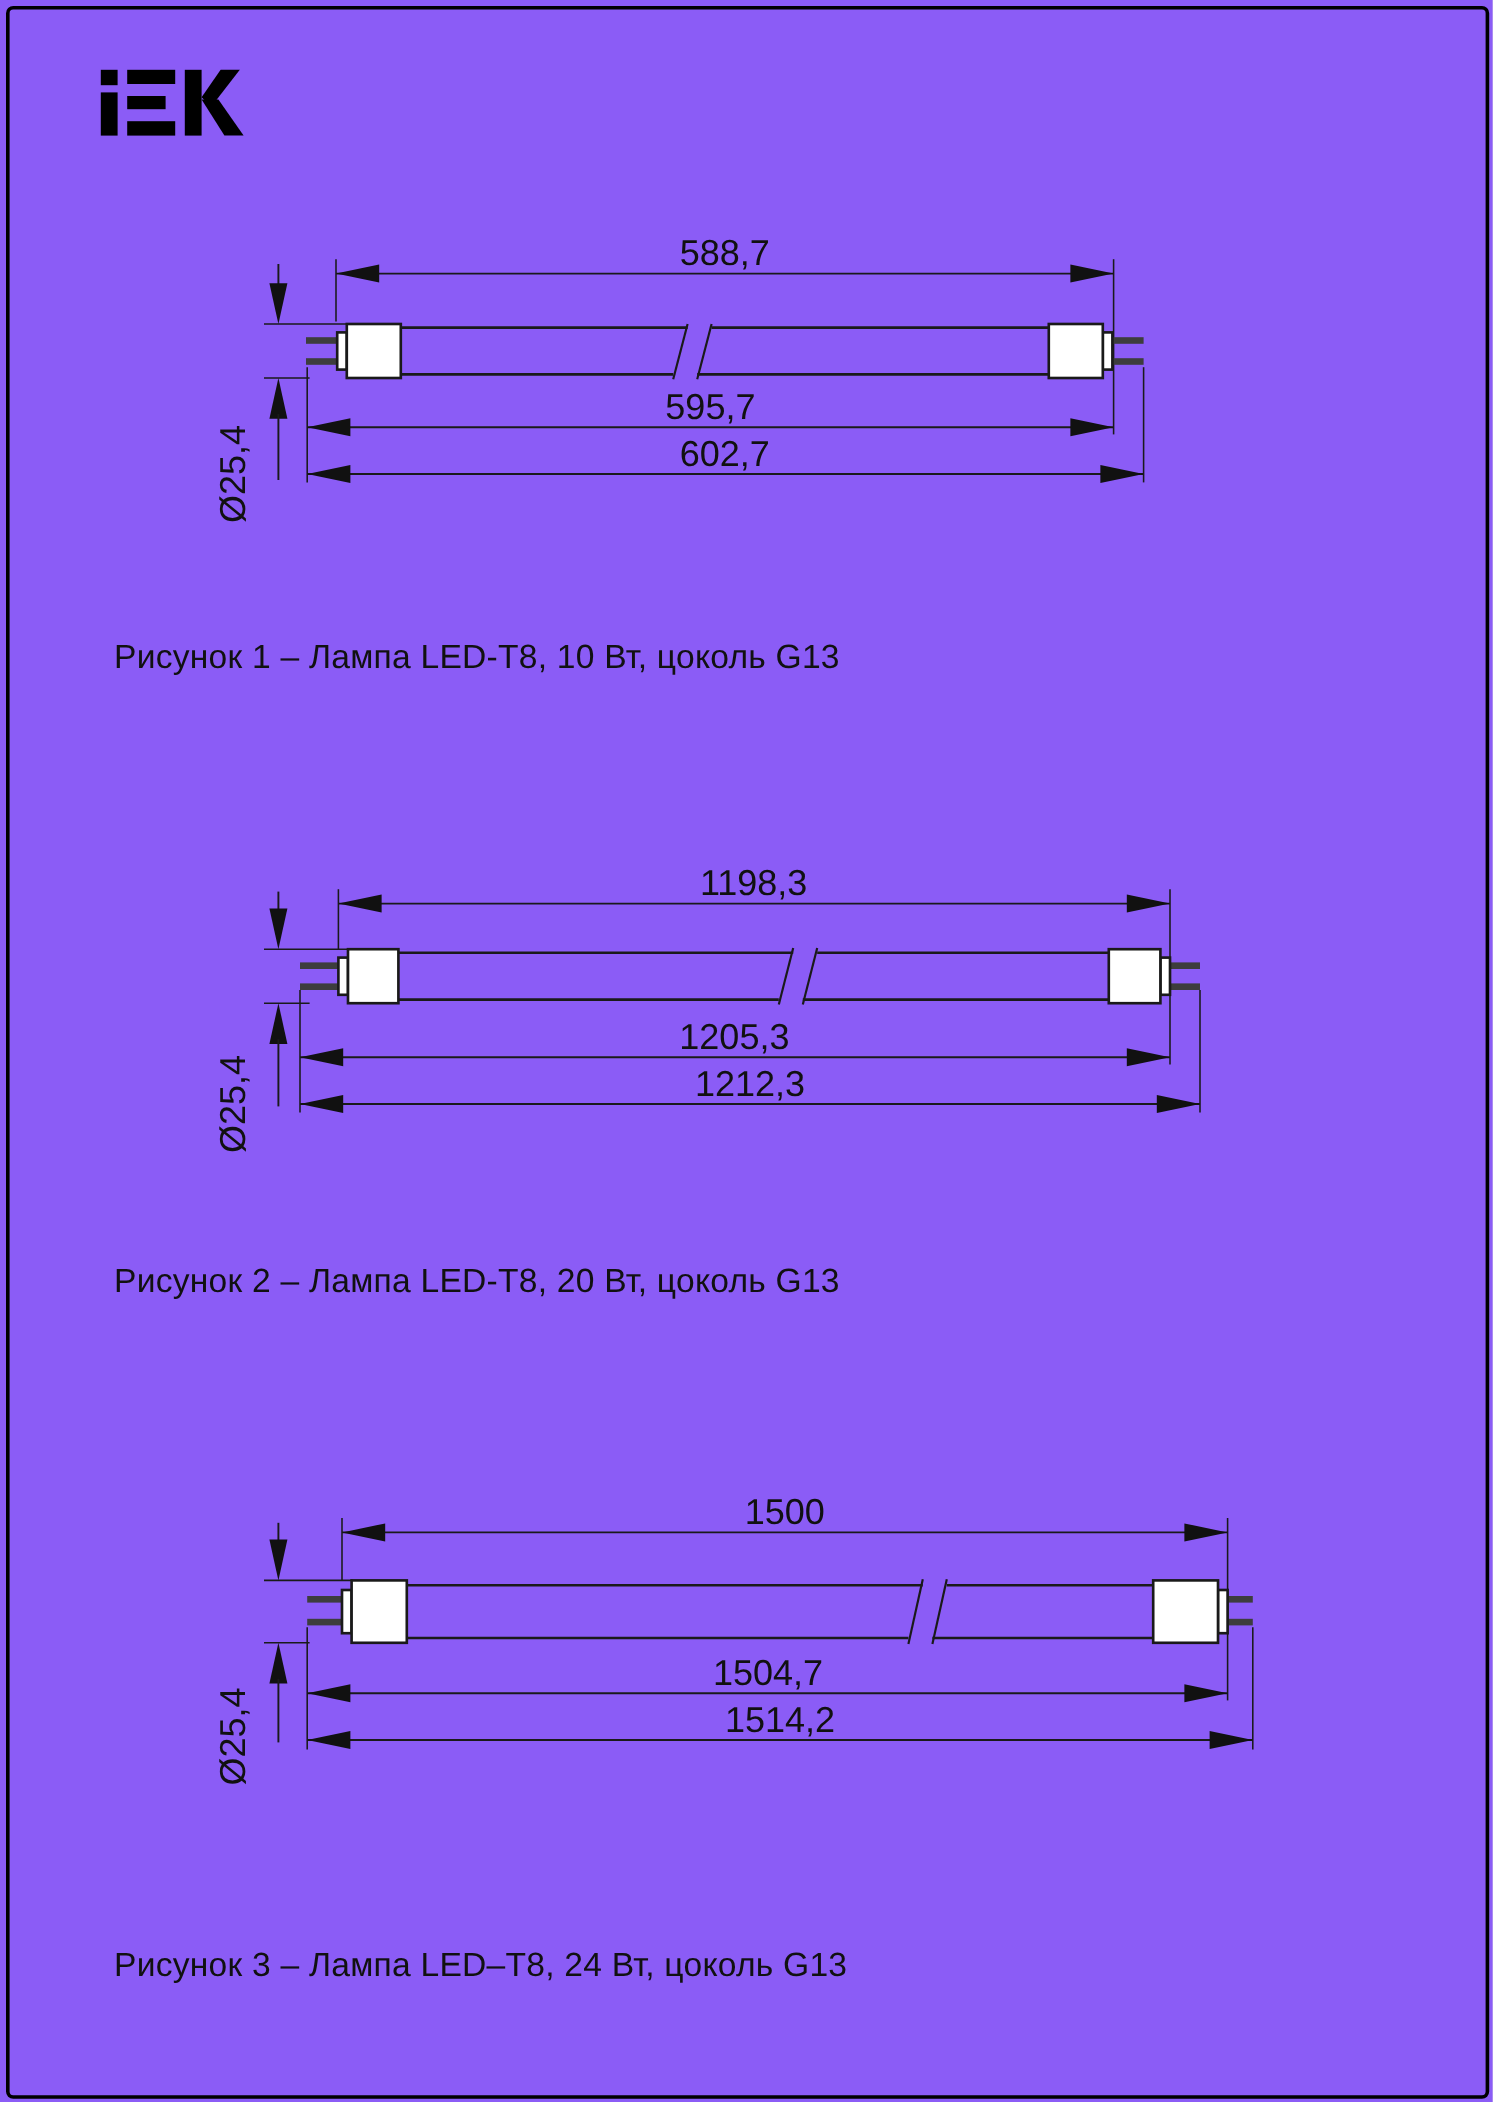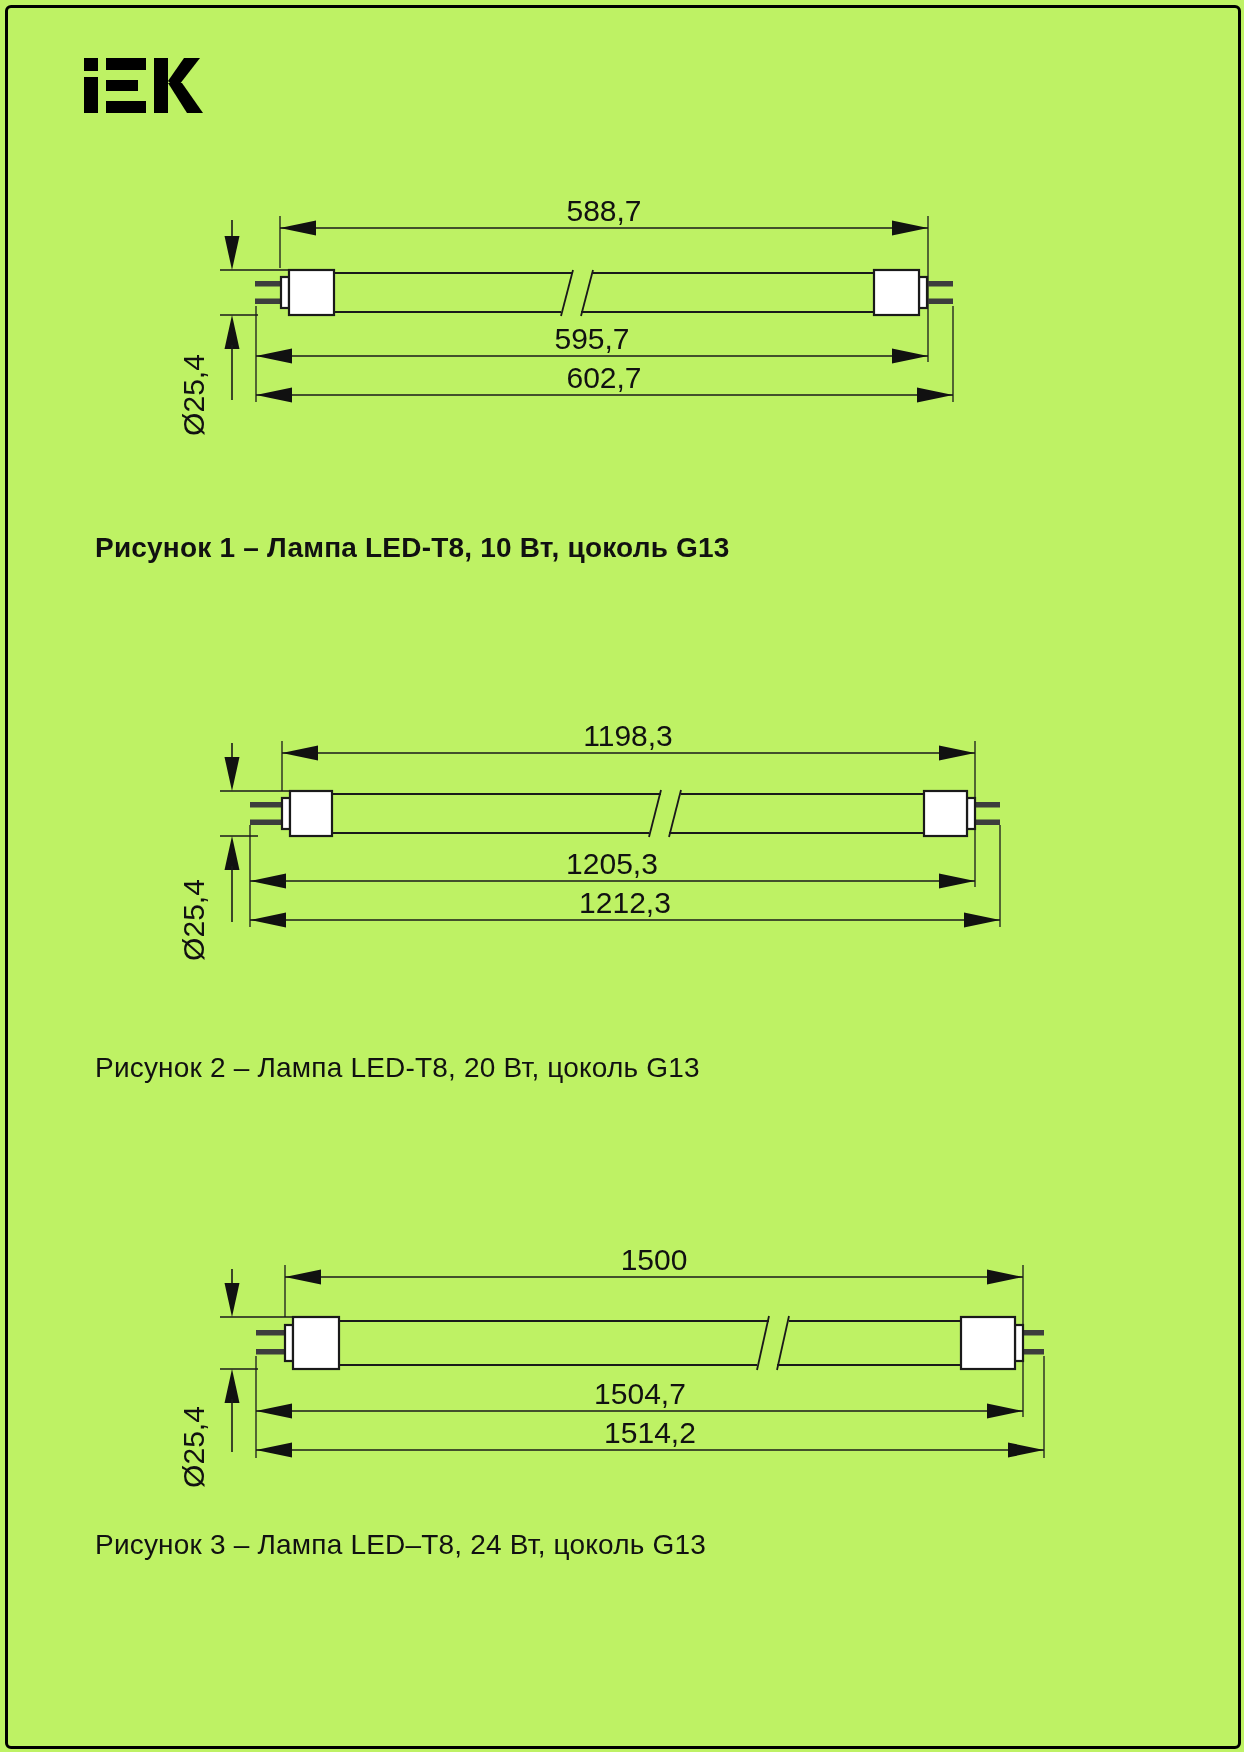--- a/index.html
+++ b/index.html
@@ -1,35 +1,35 @@
 <!DOCTYPE html>
 <html><head>
 <meta charset="utf-8">
 <style>
   html,body{margin:0;padding:0;background:#e8e8e8;}
   .page{
-    position:relative;width:1244px;height:1752px;background:#bef264;
+    position:relative;width:1244px;height:1752px;background:#8b5cf6;
     font-family:"Liberation Sans", sans-serif;color:#000;overflow:hidden;
   }
   .page-border{
     position:absolute;left:5px;top:5px;width:1230px;height:1738px;
     border:3px solid #000;border-radius:6px;pointer-events:none;
   }
   .logo{position:absolute;left:82px;top:58px;}
   .fig-svg{position:absolute;}
   .fig1{left:140px;top:180px;}
   .fig2{left:140px;top:700px;}
   .fig3{left:140px;top:1225px;}
   .caption{
     position:absolute;left:95px;font-size:28px;line-height:32px;color:#111;
     white-space:nowrap;letter-spacing:0.2px;
   }
-  .cap1{top:532px;font-weight:bold;}
+  .cap1{top:532px;}
   .cap2{top:1052px;}
-  .cap3{top:1529px;}
+  .cap3{top:1622px;}
   
   .dimline{stroke:#1a1a1a;stroke-width:1.6;}
   .extline{stroke:#1a1a1a;stroke-width:1.3;}
   .arrow{fill:#111;}
   .lamp{stroke:#1a1a1a;stroke-width:2.2;fill:#fff;}
   .tubeline{stroke:#1a1a1a;stroke-width:2.2;fill:none;}
   .slash{stroke:#1a1a1a;stroke-width:1.8;}
   .pin{fill:#3d3d3d;}
   .dimtext{font-family:"Liberation Sans",sans-serif;font-size:30px;fill:#111;}
 </style>

